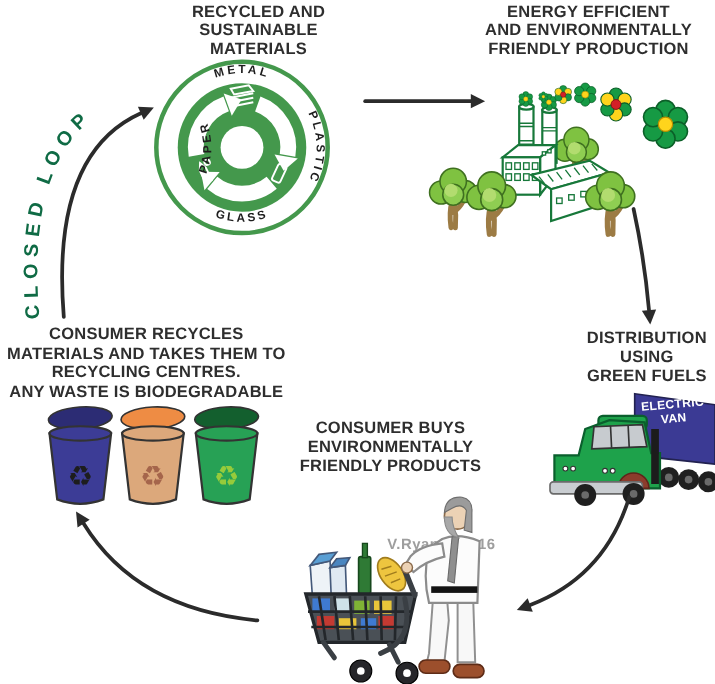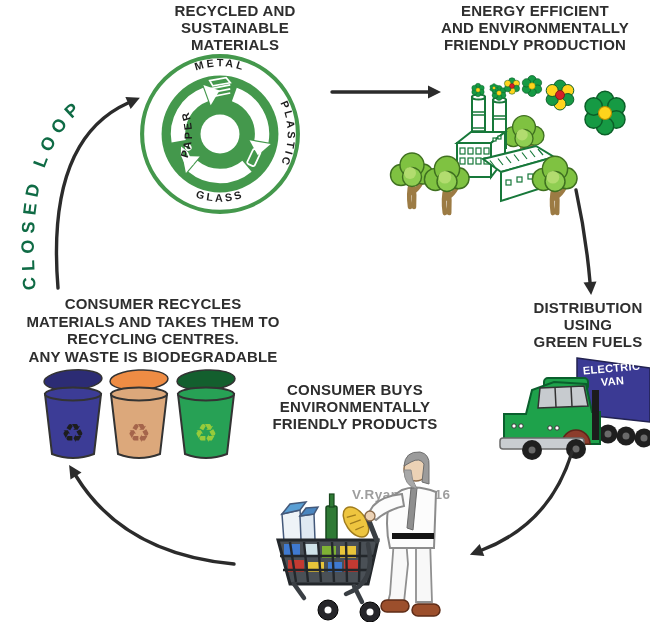--- a/index.html
+++ b/index.html
@@ -29,21 +29,21 @@
 MATERIALS</div>
   <div class="title" style="left:418px;top:2px;width:234px;">ENERGY EFFICIENT
 AND ENVIRONMENTALLY
 FRIENDLY PRODUCTION</div>
   <div class="title" style="left:523px;top:299px;width:130px;">DISTRIBUTION
 USING
 GREEN FUELS</div>
   <div class="title" style="left:256px;top:381px;width:198px;">CONSUMER BUYS
 ENVIRONMENTALLY
 FRIENDLY PRODUCTS</div>
-  <div class="title" style="left:20px;top:295px;width:266px;line-height:17.5px;">CONSUMER RECYCLES
+  <div class="title" style="left:0;top:295px;width:266px;line-height:17.5px;">CONSUMER RECYCLES
 MATERIALS AND TAKES THEM TO
 RECYCLING CENTRES.
 ANY WASTE IS BIODEGRADABLE</div>
 
   <svg class="svgabs" style="left:2px;top:78px;" width="156" height="230" viewBox="0 0 156 230">
     <defs>
         <path id="loopTextPath" d="M 34 212 Q 20 60 100 18"></path>
       </defs>
     <path class="arrow" d="M 56 210 Q 44 62 126 25"></path>
     <polygon class="ahead" points="0,-6.5 0,6.5 13,0" transform="translate(126,25) rotate(-24)"></polygon>

